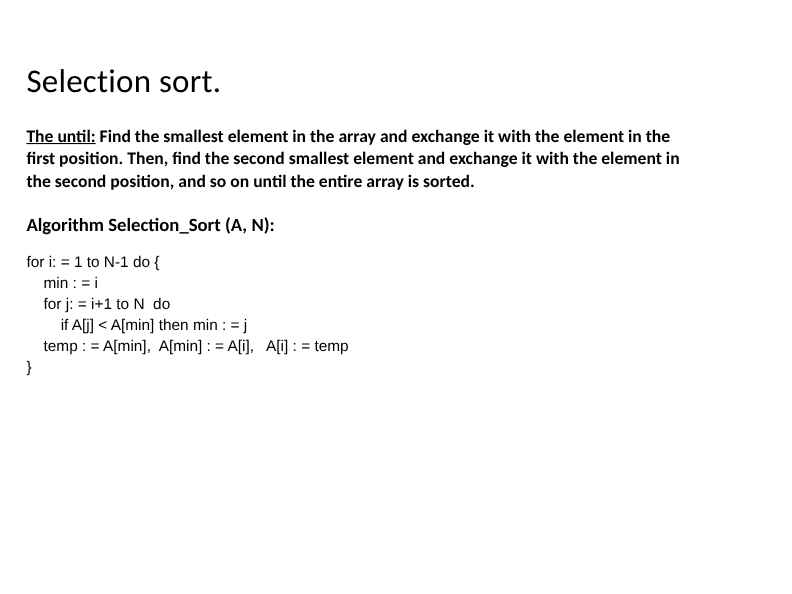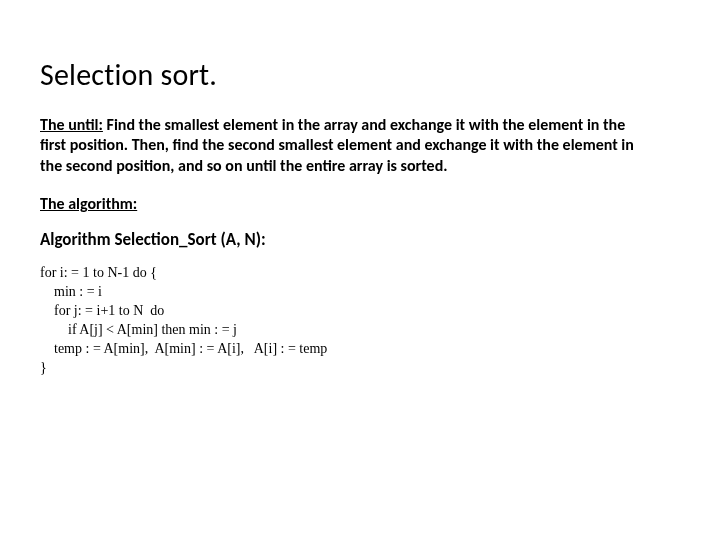--- a/index.html
+++ b/index.html
@@ -8,21 +8,21 @@
     width: 720px;
     height: 540px;
     background: #ffffff;
     font-family: Calibri, "Segoe UI", Arial, sans-serif;
     color: #000000;
   }
   .slide {
     box-sizing: border-box;
     width: 720px;
     height: 540px;
-    padding: 56px 52px 40px 40px;
+    padding: 56px 52px 40px 24px;
   }
   .title {
     font-size: 30px;
     font-weight: 400;
     margin: 0 0 22px 0;
     letter-spacing: 0.2px;
   }
   .idea {
     font-size: 16px;
     line-height: 1.28;
@@ -47,35 +47,34 @@
   }
   .algoname {
     font-size: 17px;
     font-weight: 600;
     margin: 0 0 14px 0;
   }
   .code {
     font-size: 14px;
     line-height: 1.35;
     white-space: pre;
-    font-family: Liberation Serif, serif;
+    font-family: Liberation Sans, sans-serif;
   }
 </style>
 </head>
 <body>
 
 <div class="slide">
 
   <h1 class="title">Selection sort.</h1>
 
   <p class="idea">
     <span class="label">The until:</span><span> Find the smallest element in the array and exchange it with the element in the first position. Then, find the second smallest element and exchange it with the element in the second position, and so on until the entire array is sorted.</span>
   </p>
 
-  <p class="algo-label">The algorithm:</p>
 
 
   <p class="algoname">Algorithm Selection_Sort (A, N):</p>
 
   <div class="code">for i: = 1 to N-1 do {
     min : = i
     for j: = i+1 to N  do
         if A[j] &lt; A[min] then min : = j
     temp : = A[min],  A[min] : = A[i],   A[i] : = temp
 }</div>

